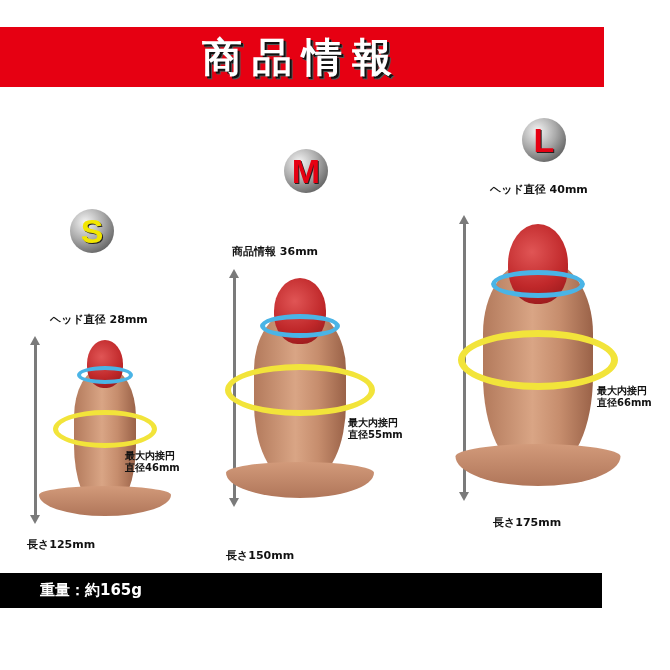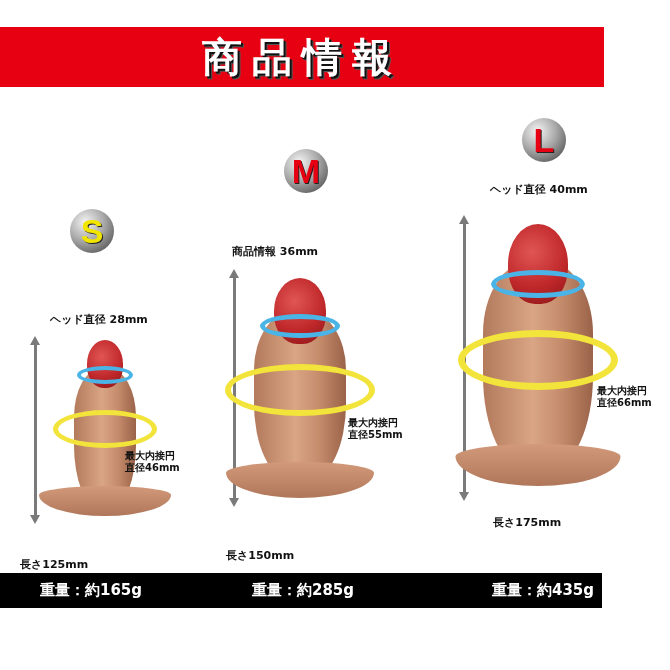--- a/index.html
+++ b/index.html
@@ -82,21 +82,21 @@
   <div class="shape-body" style="top:30px; width:62px; height:140px;"></div>
   <div class="shape-head" style="top:2px; width:36px; height:48px;"></div>
   <div class="shape-base" style="top:148px; width:132px; height:30px;"></div>
   <div class="ring blue" style="top:28px; width:56px; height:18px; border-width:4px;"></div>
   <div class="ring yellow" style="top:72px; width:104px; height:38px; border-width:5px;"></div>
 </div>
 <div class="label small" style="left:125px; top:450px;">
   <div>最大内接円</div>
   <div>直径46mm</div>
 </div>
-<div class="label" style="left:20px; top:537px;margin-top:20px;">長さ125mm</div>
+<div class="label" style="left:27px; top:537px;">長さ125mm</div>
 
 <div class="badge" style="left:284px; top:149px; color:#e60012;">
   <span>M</span>
 </div>
 <div class="label" style="left:232px; top:244px;">商品情報 36mm</div>
 <div class="arrow" style="left:233px; top:277px; height:222px;"></div>
 <div class="product" style="left:220px; top:274px; width:160px; height:234px;">
   <div class="shape-body" style="top:36px; width:92px; height:170px;"></div>
   <div class="shape-head" style="top:4px; width:52px; height:66px;"></div>
   <div class="shape-base" style="top:188px; width:148px; height:36px;"></div>
@@ -122,15 +122,13 @@
   <div class="ring yellow" style="top:110px; width:160px; height:60px; border-width:7px;"></div>
 </div>
 <div class="label small" style="left:597px; top:385px;">
   <div>最大内接円</div>
   <div>直径66mm</div>
 </div>
 <div class="label" style="left:457px; top:515px;margin-left:36px;">長さ175mm</div>
 
 <div class="weight-bar">
   <span class="weight" style="left:40px;">重量：約165g</span>
-  <span class="weight" style="left:252px;">重量：約285g</span>
-  <span class="weight" style="left:492px;">重量：約435g</span>
 </div>
 
 </body></html>

